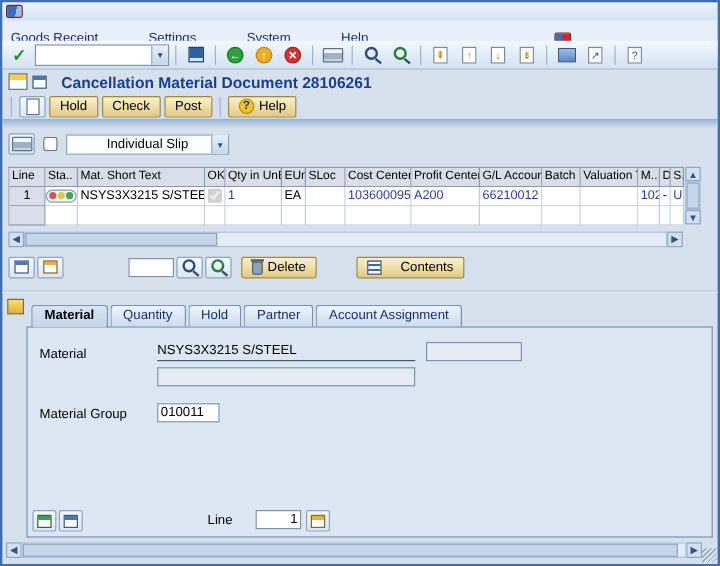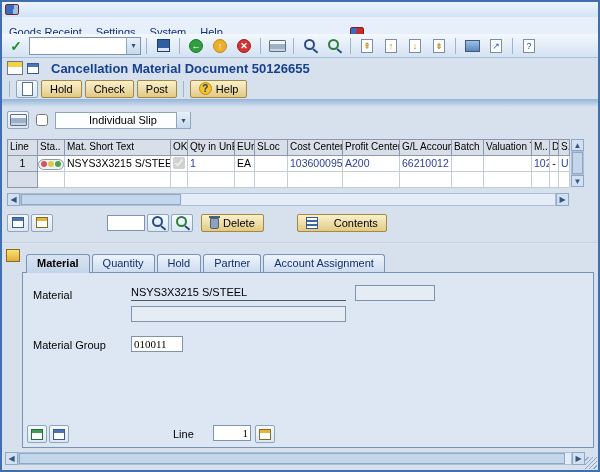--- a/index.html
+++ b/index.html
@@ -3,21 +3,21 @@
 <meta charset="utf-8">
 <style>
   * { box-sizing: border-box; margin: 0; padding: 0; }
   body { margin: 0; font-family: "Liberation Sans", sans-serif; background: #9aa7b8; }
   .window { position: relative; width: 600px; height: 472px; background: #d7e1ee;
             border: 2px solid #3f6fae; overflow: hidden; font-size: 11px; color: #000; }
 
   
   .band { position: absolute; left: 0; right: 0; }
   .titlebar { top: 0; height: 15px; background: linear-gradient(#ecf4fc,#d2e3f4); display: flex; align-items: center; padding: 0 3px; }
-  .menubar  { top: 15px; height: 31px; background: #e7f0fa; border-bottom: 1px solid #c4d4e8; display: flex; align-items: center; }
+  .menubar  { top: 15px; height: 31px; background: #e7f0fa; border-bottom: 1px solid #c4d4e8; display: flex; align-items: center; gap: 28px; }
   .toolbar  { top: 32px; height: 24px; background: linear-gradient(#f3f8fd,#d4e2f2); border-bottom: 1px solid #a9c0da; display: flex; align-items: center; gap: 2px; padding: 0 3px; }
   .titlerow { top: 56px; height: 20px; display: flex; align-items: center; padding: 0 5px; }
   .apptb    { top: 76px; height: 21px; display: flex; align-items: center; gap: 3px; padding: 0 4px; }
   .bandgrad { top: 97px; height: 8px; background: linear-gradient(#93b4d8,#d7e1ee); }
   .sliprow  { top: 108px; height: 20px; display: flex; align-items: center; gap: 7px; padding: 0 5px; }
   .hr       { top: 240px; height: 2px; background: linear-gradient(#b5c4d8,#eef3f9); }
 
   .menu-item { display: inline-block; padding: 0 7px; line-height: 17px; color: #14306e; cursor: default; }
   .menu-item::first-letter { text-decoration: underline; }
 
@@ -93,21 +93,21 @@
   .hscroll .sb-btn { width: 13px; height: 13px; }
   .hscroll .sb-track { flex: 1; height: 13px; }
 
   .controls { position: absolute; left: 5px; top: 211px; height: 19px; display: flex; align-items: center; gap: 2px; }
   .tabs { position: absolute; left: 24px; top: 252px; display: flex; gap: 2px; z-index: 2; }
   .tab { height: 18px; line-height: 17px; padding: 0 10px; border: 1px solid #7a92b4; border-bottom: none;
          border-radius: 3px 3px 0 0; background: linear-gradient(#eef4fb,#cddcf0); color: #14306e; white-space: nowrap; }
   .tab.active { height: 19px; background: linear-gradient(#d8e4f2,#c3d5ea); font-weight: bold; color: #000; }
   .panel { position: absolute; left: 20px; top: 270px; width: 572px; height: 176px; border: 1px solid #7a92b4; background: #dde7f4; }
   .fld-label { position: absolute; left: 10px; white-space: nowrap; }
-  .inp { border: 1px solid #7f93ad; background: #fff; height: 16px; font-size: 11px; font-family: Liberation Serif, serif; padding: 0 2px; }
+  .inp { border: 1px solid #7f93ad; background: #fff; height: 16px; font-size: 11px; font-family: Liberation Sans, sans-serif; padding: 0 2px; }
   .inp.ro { background: #e6ecf4; }
   .dspl { position: absolute; border-bottom: 1px solid #4a5a6e; height: 15px; font-size: 11px; white-space: nowrap; }
   .dash { position: absolute; border: 1px dashed #7a8ba0; display: inline-flex; align-items: center; gap: 4px; padding: 2px 7px; }
 
   .grip { position: absolute; right: 1px; bottom: 1px; width: 12px; height: 12px;
           background: repeating-linear-gradient(135deg, transparent 0 2px, #8fa8c8 2px 3px); }
 </style>
 </head>
 <body>
 
@@ -180,21 +180,21 @@
       </span>
     <span class="vsep"></span>
     <span class="tbtn">
         <span class="pg" style="color:#2b4d7e;">?</span>
       </span>
   </div>
 
   <div class="band titlerow">
     <span class="ic-title"></span>
     <span class="ic-grid" style="margin-left:4px;"></span>
-    <span class="page-title">Cancellation Material Document 50126655</span>
+    <span class="page-title">Cancellation Material Document 28106261</span>
   </div>
 
   <div class="band apptb">
     <span class="vsep"></span>
     <span class="iconbtn">
         <span class="ic-doc"></span>
       </span>
     <button class="sapbtn">Hold</button>
     <button class="sapbtn">Check</button>
     <button class="sapbtn">Post</button>

